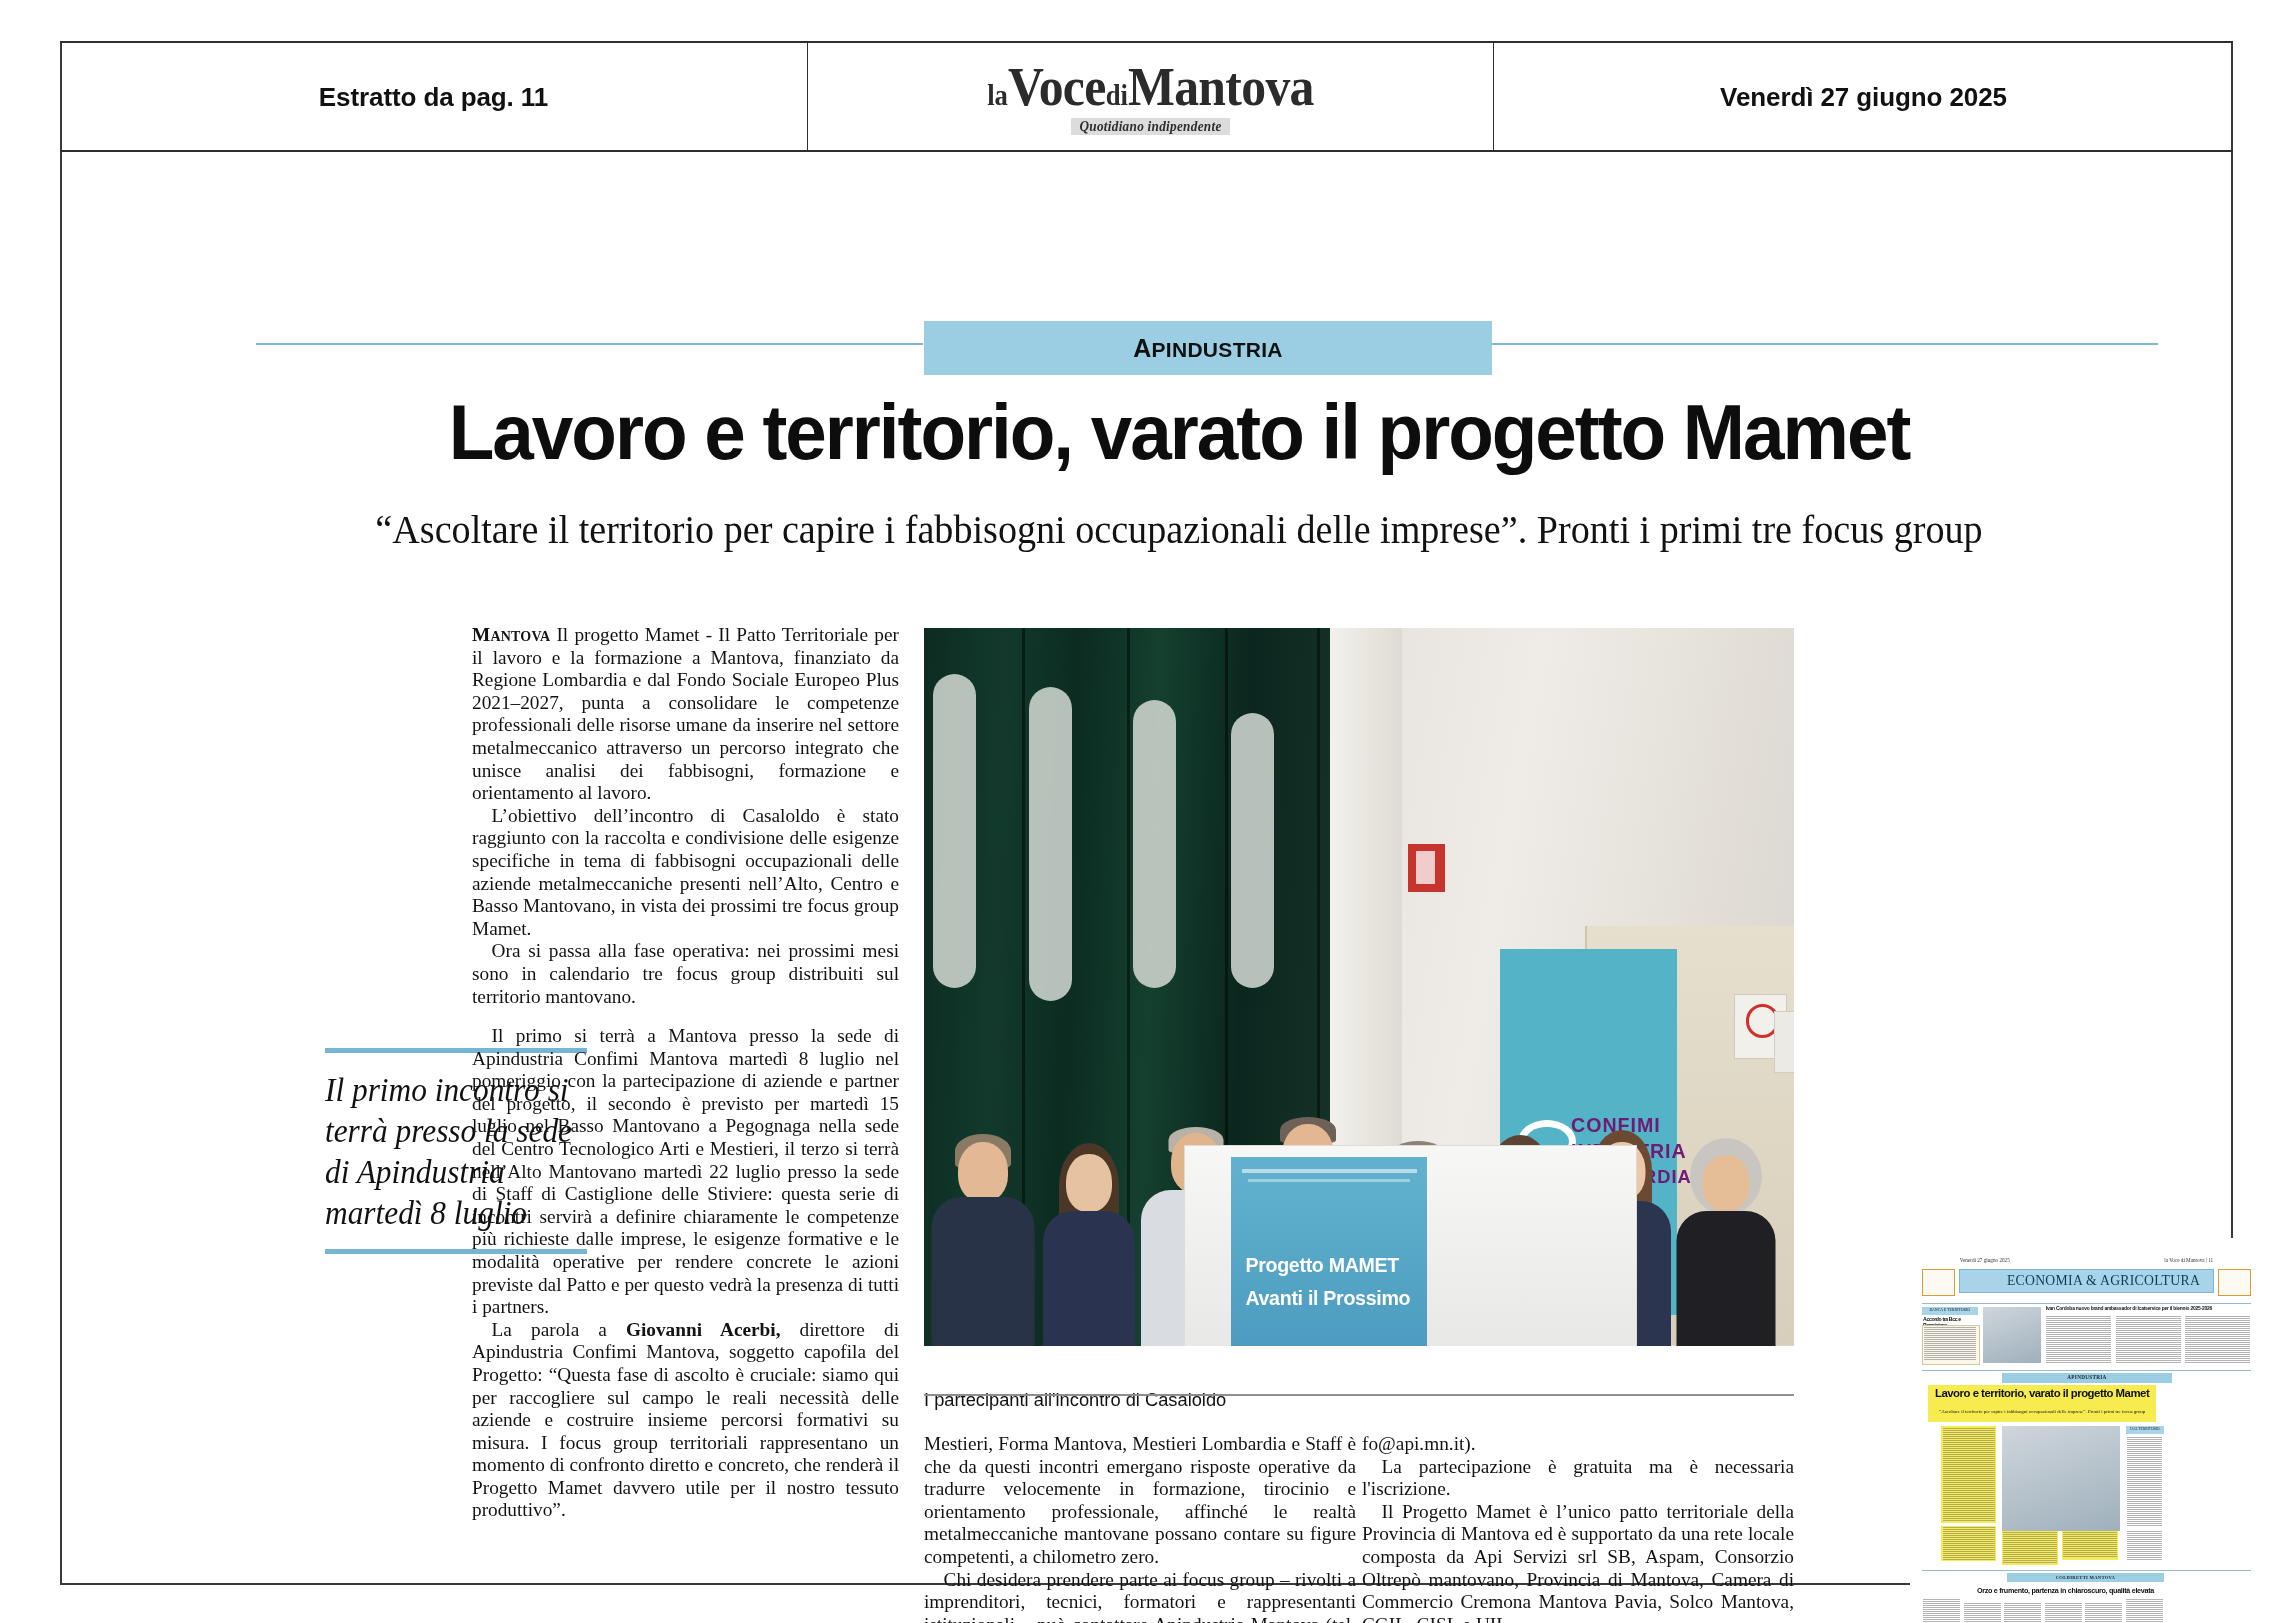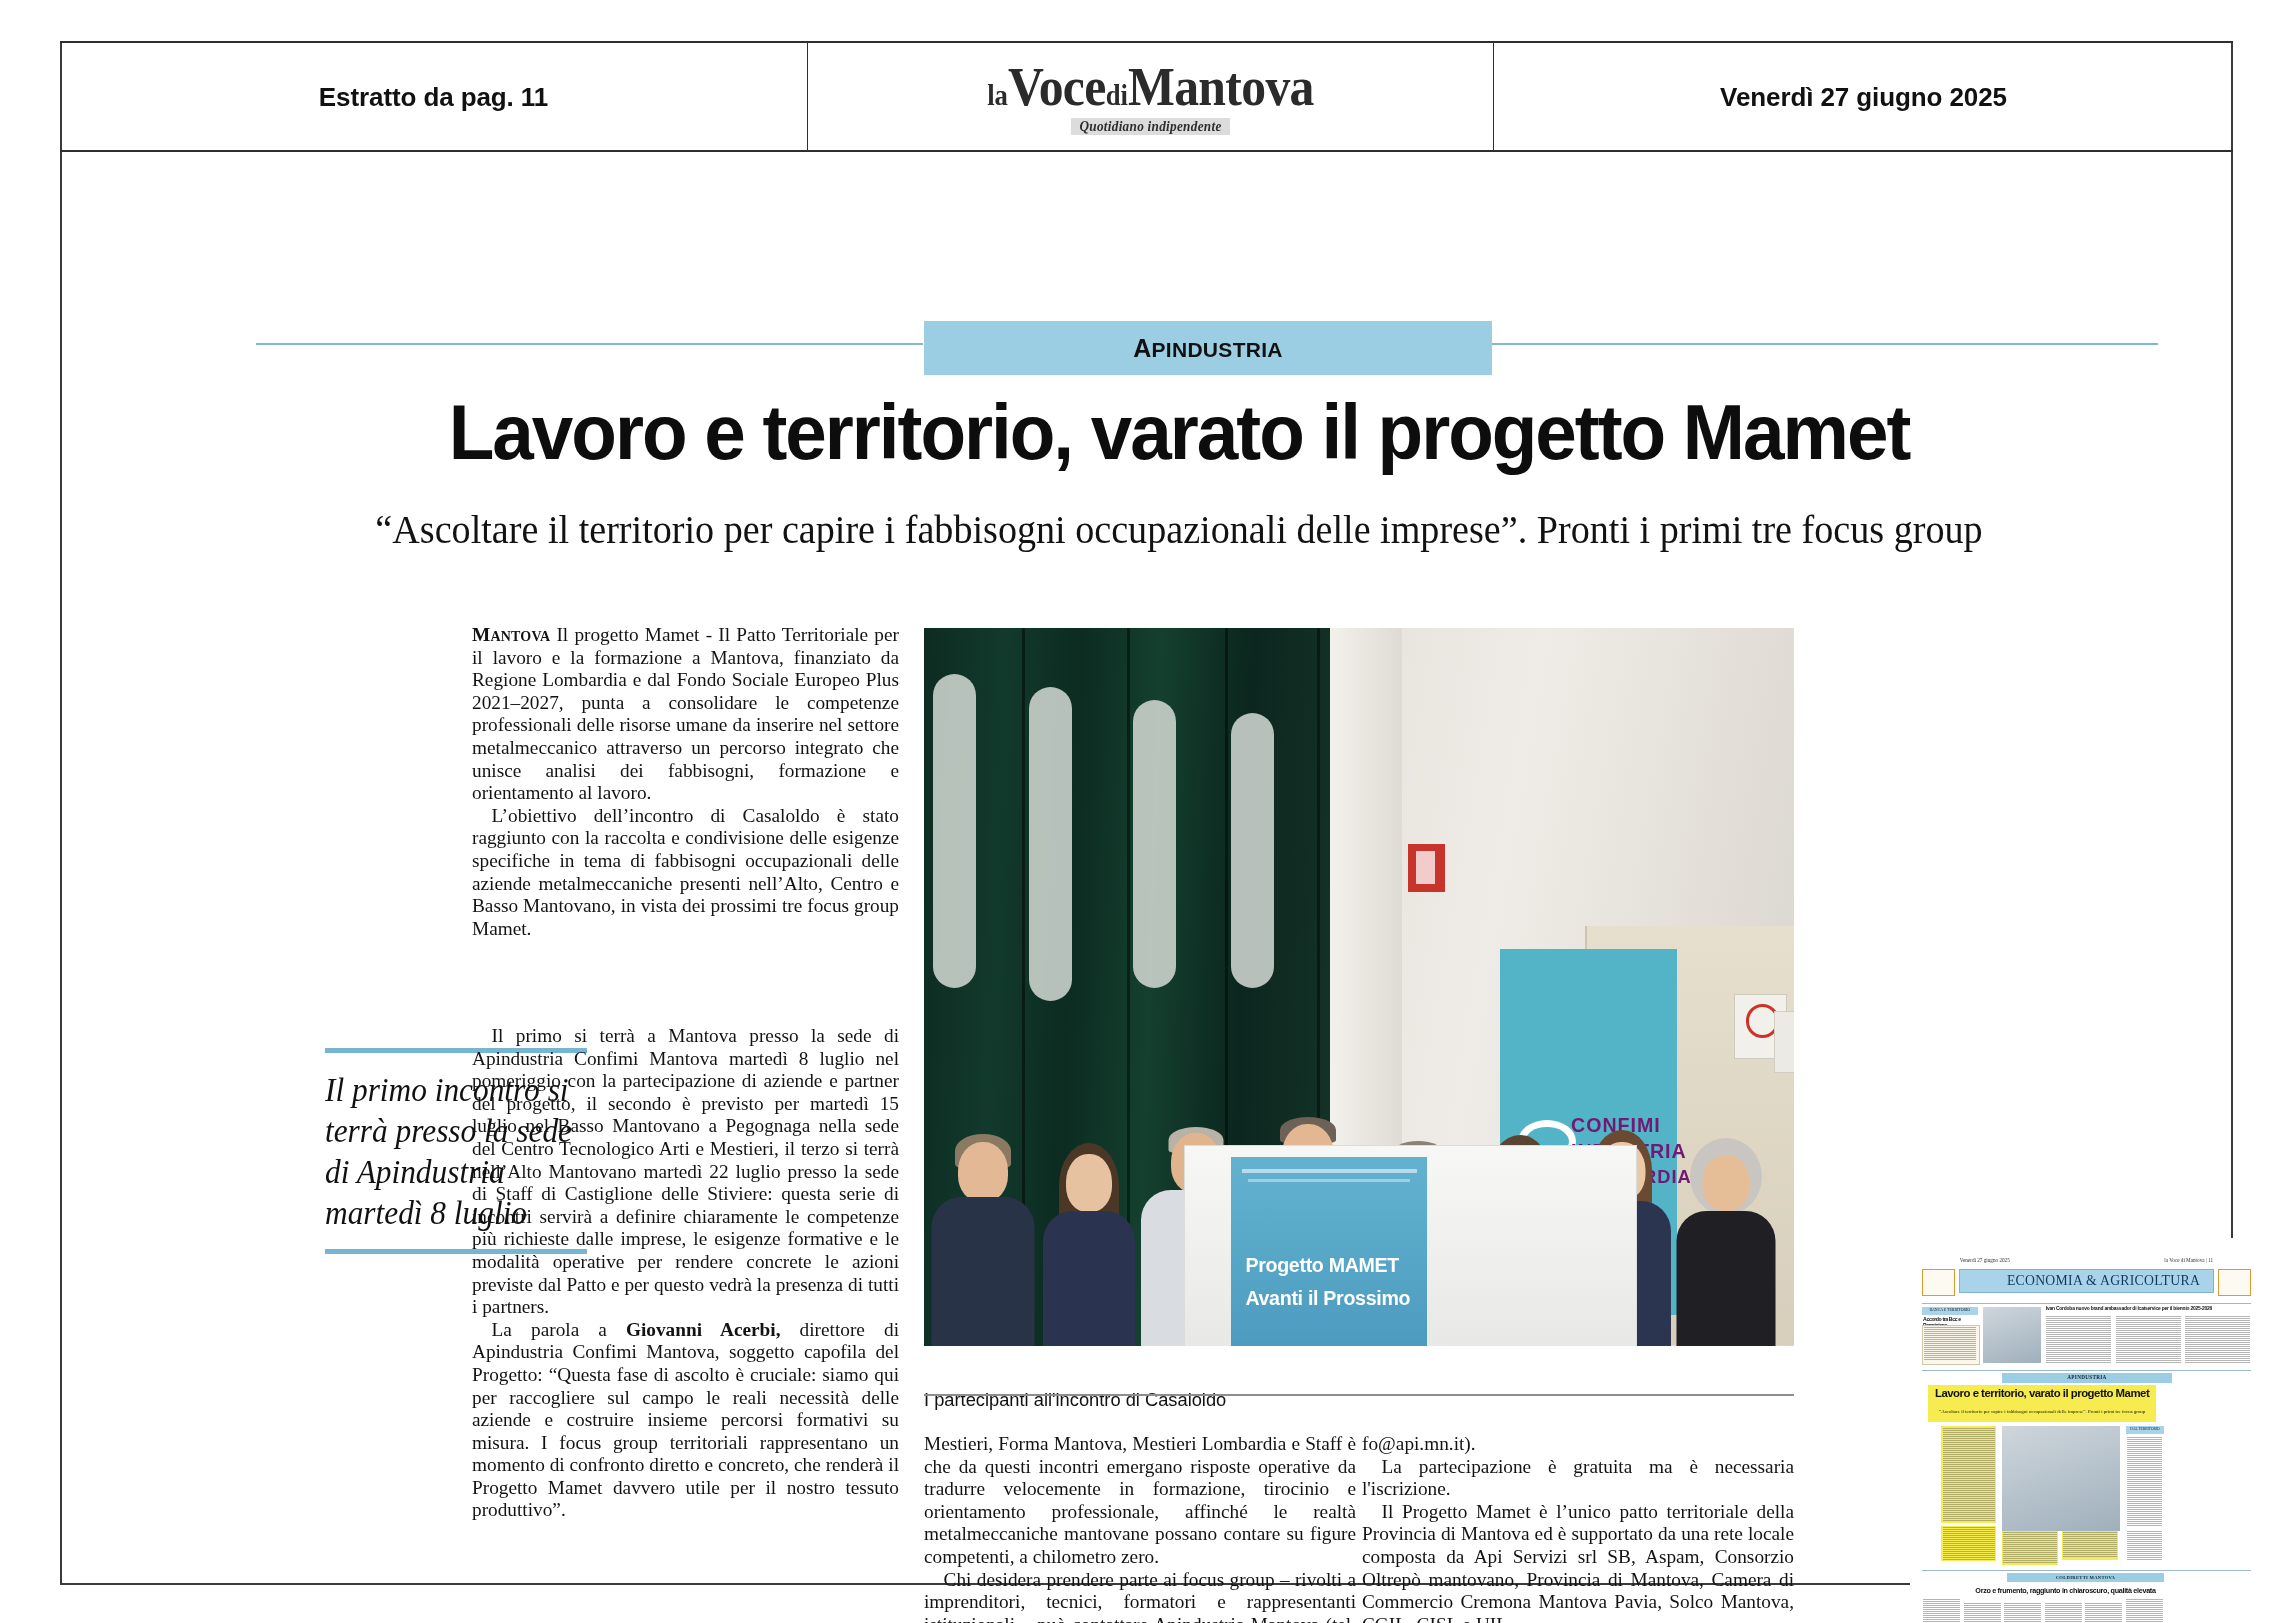--- a/index.html
+++ b/index.html
@@ -166,20 +166,21 @@
     <div class="sec-badge">
       <span><span>A</span><span class="small-caps">PINDUSTRIA</span></span>
     </div>
 
     <div class="headline">Lavoro e territorio, varato il progetto Mamet</div>
     <div class="subhead">“Ascoltare il territorio per capire i fabbisogni occupazionali delle imprese”. Pronti i primi tre focus group</div>
 
     <div class="col col-a">
       <p class="first"><span class="dateline">Mantova</span><span> Il progetto Mamet - Il Patto Territoriale per il lavoro e la formazione a Mantova, finanziato da Regione Lombardia e dal Fondo Sociale Europeo Plus 2021–2027, punta a consolidare le competenze professionali delle risorse umane da inserire nel settore metalmeccanico attraverso un percorso integrato che unisce analisi dei fabbisogni, formazione e orientamento al lavoro.</span></p>
       <p>L’obiettivo dell’incontro di Casaloldo è stato raggiunto con la raccolta e condivisione delle esigenze specifiche in tema di fabbisogni occupazionali delle aziende metalmeccaniche presenti nell’Alto, Centro e Basso Mantovano, in vista dei prossimi tre focus group Mamet.</p>
+      <p>Ora si passa alla fase operativa: nei prossimi mesi sono in calendario tre focus group distribuiti sul territorio mantovano.</p>
     </div>
 
     <div class="pq">
       <div class="rule"></div>
       <div class="txt">Il primo incontro si terrà presso la sede di Apindustria martedì 8 luglio</div>
       <div class="rule"></div>
     </div>
 
     <div class="col col-b" style="width:427px;">
       <p style="shape-outside:polygon(0 0,62% 0,62% 47%,0 47%);float:none;">Il primo si terrà a Mantova presso la sede di Apindustria Confimi Mantova martedì 8 luglio nel pomeriggio con la partecipazione di aziende e partner del progetto, il secondo è previsto per martedì 15 luglio nel Basso Mantovano a Pegognaga nella sede del Centro Tecnologico Arti e Mestieri, il terzo si terrà nell’Alto Mantovano martedì 22 luglio presso la sede di Staff di Castiglione delle Stiviere: questa serie di incontri servirà a definire chiaramente le competenze più richieste dalle imprese, le esigenze formative e le modalità operative per rendere concrete le azioni previste dal Patto e per questo vedrà la presenza di tutti i partners.</p>
@@ -331,21 +332,21 @@
       <div class="tb-lines dense" style="position:absolute;left:93px;top:294px;width:54px;height:31px;"></div>
       <div class="tb-hl" style="left:152px;top:293px;width:56px;height:29px;"></div>
       <div class="tb-lines dense" style="position:absolute;left:153px;top:294px;width:54px;height:26px;"></div>
       <div class="tb-lines dense" style="position:absolute;left:217px;top:293px;width:35px;height:30px;"></div>
 
       <div class="tb-rule" style="left:11.8px;right:11.8px;top:332px;"></div>
 
       <div class="tb-cold" style="left:97px;width:157px;top:335px;">
         <span>COLDIRETTI MANTOVA</span>
       </div>
-      <div class="tb-head" style="left:51px;top:349px;width:209px;font-size:7.2px;line-height:7.9px;letter-spacing:-0.3px;text-align:center;">Orzo e frumento, raggiunto in chiaroscuro, qualità elevata</div>
+      <div class="tb-head" style="left:51px;top:349px;width:209px;font-size:7.2px;line-height:7.9px;letter-spacing:-0.3px;text-align:center;">Orzo e frumento, partenza in chiaroscuro, qualità elevata</div>
       <div class="tb-lines dense" style="position:absolute;left:13px;top:361px;width:37px;height:65px;"></div>
       <div class="tb-lines dense" style="position:absolute;left:54px;top:365px;width:37px;height:61px;"></div>
       <div class="tb-lines dense" style="position:absolute;left:94px;top:365px;width:37px;height:61px;"></div>
       <div class="tb-lines dense" style="position:absolute;left:135px;top:365px;width:37px;height:61px;"></div>
       <div class="tb-lines dense" style="position:absolute;left:175px;top:365px;width:37px;height:61px;"></div>
       <div class="tb-lines dense" style="position:absolute;left:216px;top:361px;width:37px;height:65px;"></div>
     </div>
 
   </div>
 </div>

